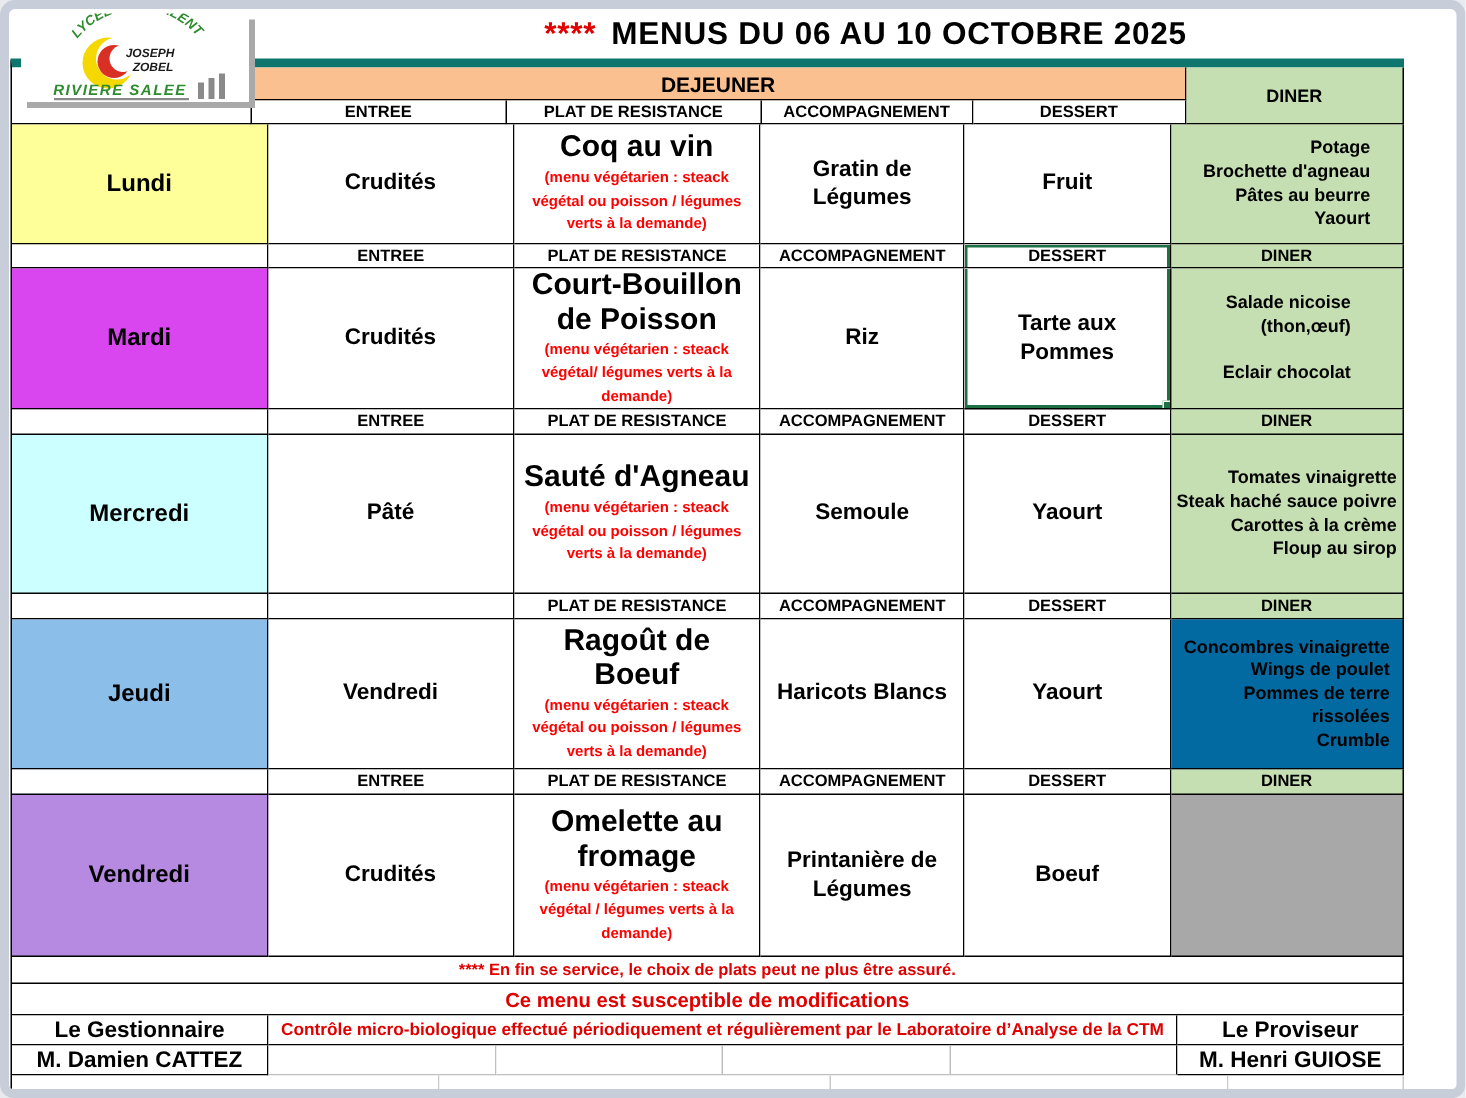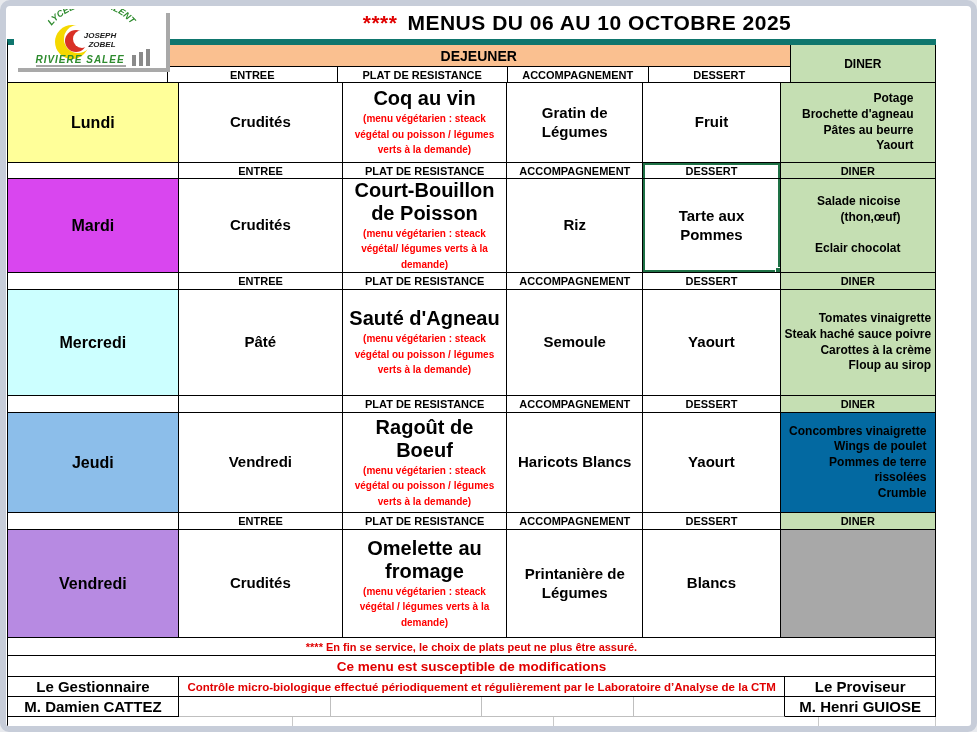--- a/index.html
+++ b/index.html
@@ -187,21 +187,21 @@
       </div>
 
       <div class="row" style="height:108px">
         <div class="c day-col day-name" style="background-color: rgb(183, 138, 226);">Vendredi</div>
         <div class="c w-entree dish">Crudités</div>
         <div class="c w-plat platcell">
           <div class="plat-title">Omelette au fromage</div>
           <div class="note">(menu végétarien : steack végétal  / légumes verts à la demande)</div>
         </div>
         <div class="c w-acc dish">Printanière de Légumes</div>
-        <div class="c w-dessert dish">Blancs</div>
+        <div class="c w-dessert dish">Boeuf</div>
         <div class="c w-diner dinercell" style="background-color: rgb(168, 168, 168);"></div>
       </div>
 
       <div class="row noterow1">
         <div class="c fullcell note1-text">**** En fin se service, le choix de plats peut ne plus être assuré.</div>
       </div>
       <div class="row noterow2">
         <div class="c fullcell note2-text">Ce menu est susceptible de modifications</div>
       </div>
 

